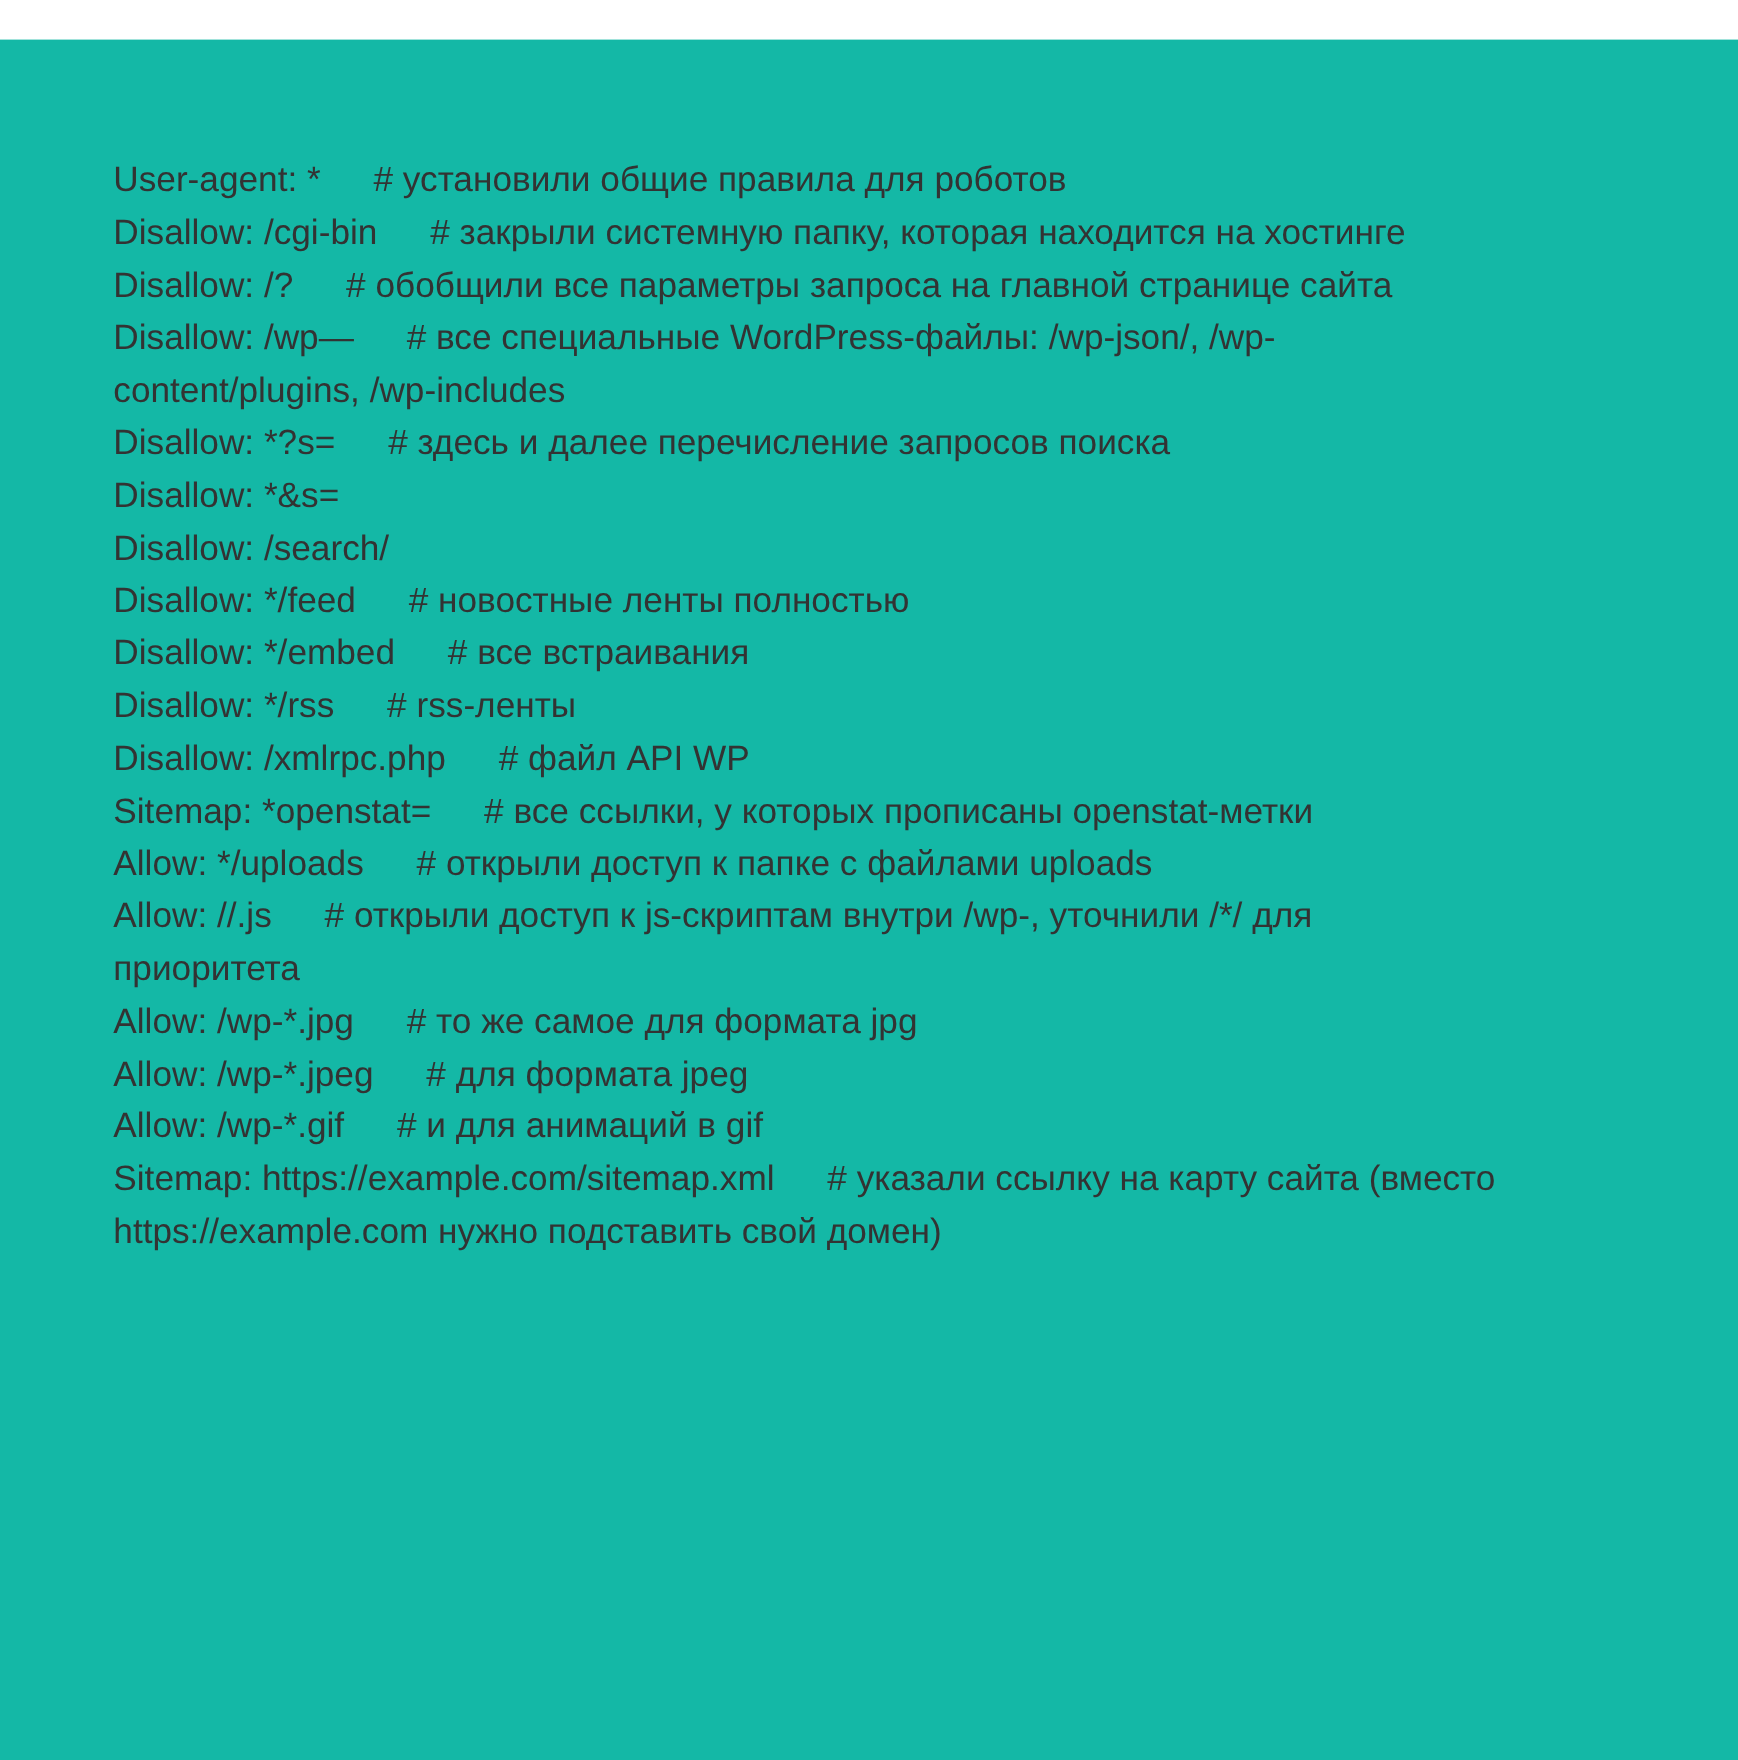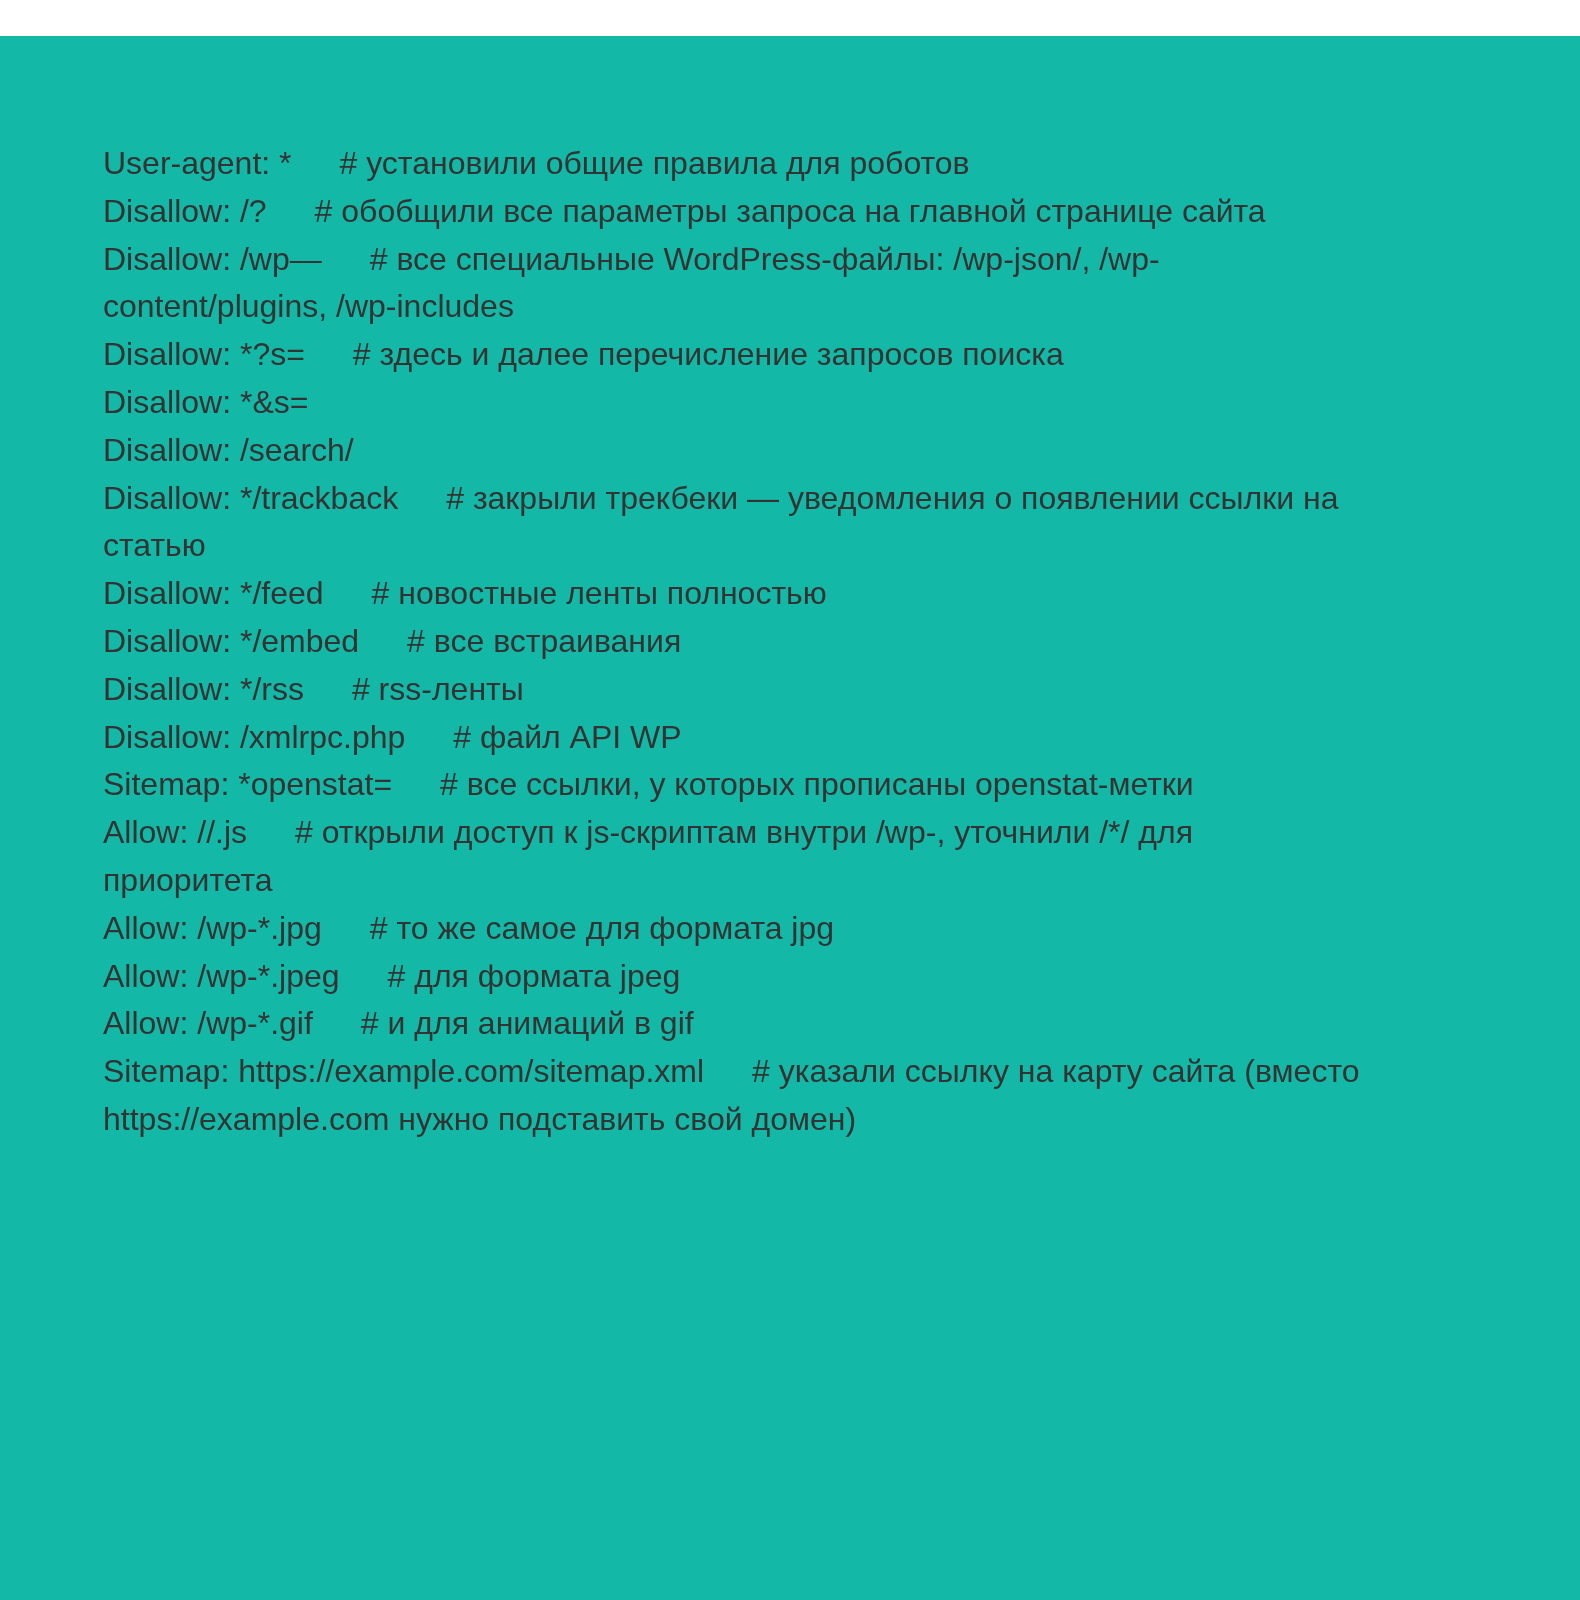--- a/index.html
+++ b/index.html
@@ -33,33 +33,33 @@
     height: 1px;
     vertical-align: baseline;
   }
 </style>
 </head>
 <body>
 
 <div class="page" style="background: #14b8a6; margin-top: 36px;">
   <div class="robots" id="robots-text" style="color: rgb(51, 51, 51);">
       <p class="line"><span class="directive">User-agent: *</span><span class="gap"></span><span class="comment"># установили общие правила для роботов</span></p>
+      <p class="line"><span class="directive">Disallow: /cgi-bin</span><span class="gap"></span><span class="comment"># закрыли системную папку, которая находится на хостинге</span></p>
       <p class="line"><span class="directive">Disallow: /?</span><span class="gap"></span><span class="comment"># обобщили все параметры запроса на главной странице сайта</span></p>
       <p class="line"><span class="directive">Disallow: /wp—</span><span class="gap"></span><span class="comment"># все специальные WordPress-файлы: /wp-json/, /wp-
 content/plugins, /wp-includes</span></p>
       <p class="line"><span class="directive">Disallow: *?s=</span><span class="gap"></span><span class="comment"># здесь и далее перечисление запросов поиска</span></p>
       <p class="line"><span class="directive">Disallow: *&amp;s=</span></p>
       <p class="line"><span class="directive">Disallow: /search/</span></p>
-      <p class="line"><span class="directive">Disallow: */trackback</span><span class="gap"></span><span class="comment"># закрыли трекбеки — уведомления о появлении ссылки на
-статью</span></p>
       <p class="line"><span class="directive">Disallow: */feed</span><span class="gap"></span><span class="comment"># новостные ленты полностью</span></p>
       <p class="line"><span class="directive">Disallow: */embed</span><span class="gap"></span><span class="comment"># все встраивания</span></p>
       <p class="line"><span class="directive">Disallow: */rss</span><span class="gap"></span><span class="comment"># rss-ленты</span></p>
       <p class="line"><span class="directive">Disallow: /xmlrpc.php</span><span class="gap"></span><span class="comment"># файл API WP</span></p>
       <p class="line"><span class="directive">Sitemap: *openstat=</span><span class="gap"></span><span class="comment"># все ссылки, у которых прописаны openstat-метки</span></p>
+      <p class="line"><span class="directive">Allow: */uploads</span><span class="gap"></span><span class="comment"># открыли доступ к папке с файлами uploads</span></p>
       <p class="line"><span class="directive">Allow: //.js</span><span class="gap"></span><span class="comment"># открыли доступ к js-скриптам внутри /wp-, уточнили /*/ для
 приоритета</span></p>
       <p class="line"><span class="directive">Allow: /wp-*.jpg</span><span class="gap"></span><span class="comment"># то же самое для формата jpg</span></p>
       <p class="line"><span class="directive">Allow: /wp-*.jpeg</span><span class="gap"></span><span class="comment"># для формата jpeg</span></p>
       <p class="line"><span class="directive">Allow: /wp-*.gif</span><span class="gap"></span><span class="comment"># и для анимаций в gif</span></p>
       <p class="line"><span class="directive">Sitemap: https://example.com/sitemap.xml</span><span class="gap"></span><span class="comment"># указали ссылку на карту сайта (вместо
 https://example.com нужно подставить свой домен)</span></p>
     </div>
 </div>
 

